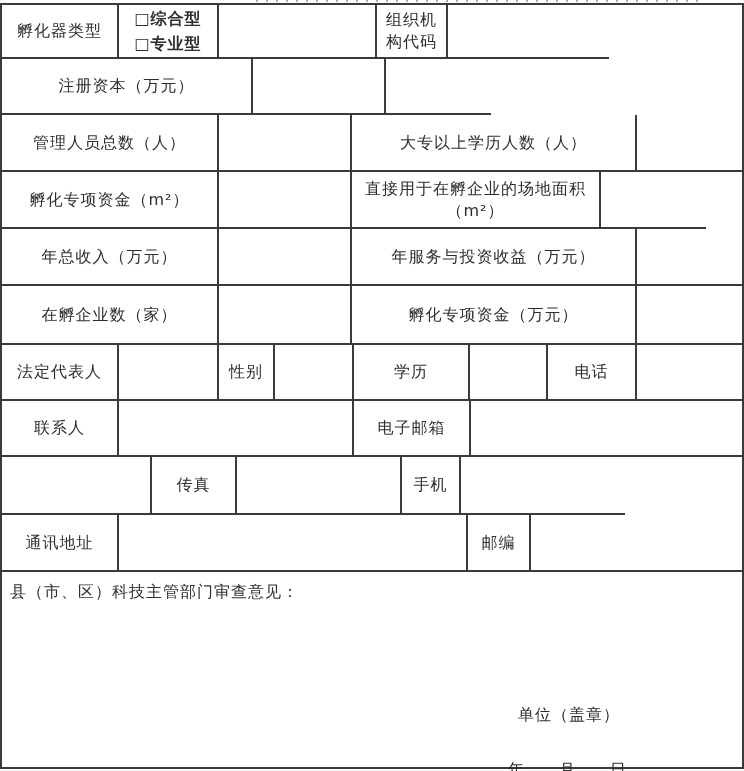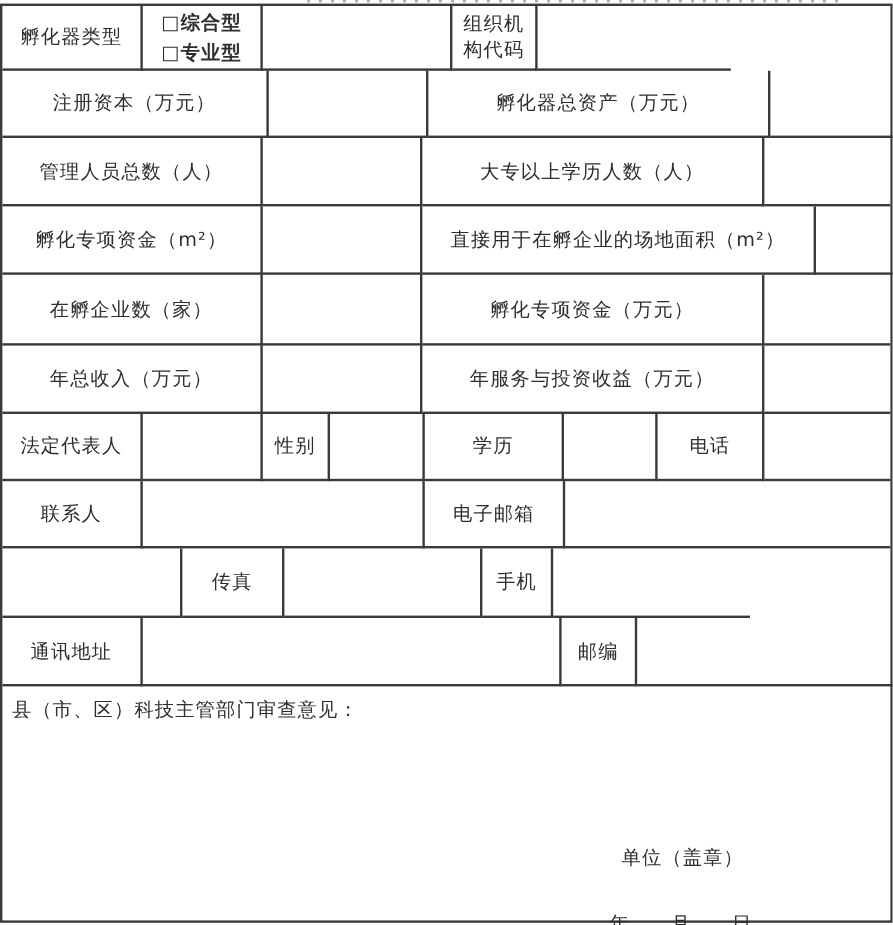--- a/index.html
+++ b/index.html
@@ -53,51 +53,50 @@
           <div>□综合型</div>
           <div>□专业型</div>
         </span>
       </div>
       <div class="cell" style="width:158px"></div>
       <div class="cell" style="width:71px;padding:0 8px">组织机构代码</div>
       <div class="cell last" style="width:161px"></div>
     </div>
 
     <div class="row" style="height:56px">
-      <div class="cell" style="width:222px">注册资本（万元）</div>
+      <div class="cell" style="width:251px">注册资本（万元）</div>
       <div class="cell" style="width:133px"></div>
-      <div class="cell" style="width:285px">孵化器总资产（万元）</div>
       <div class="cell last" style="width:105px"></div>
     </div>
 
     <div class="row" style="height:57px">
       <div class="cell" style="width:217px">管理人员总数（人）</div>
       <div class="cell" style="width:133px"></div>
       <div class="cell" style="width:285px">大专以上学历人数（人）</div>
       <div class="cell last" style="width:105px"></div>
     </div>
 
     <div class="row" style="height:57px">
       <div class="cell" style="width:217px">孵化专项资金（m²）</div>
       <div class="cell" style="width:133px"></div>
-      <div class="cell" style="width:328px">直接用于在孵企业的场地面积（m²）</div>
+      <div class="cell" style="width:249px">直接用于在孵企业的场地面积（m²）</div>
+      <div class="cell last" style="width:105px"></div>
+    </div>
+
+    <div class="row" style="height:57px">
+      <div class="cell" style="width:217px">年总收入（万元）</div>
+      <div class="cell" style="width:133px"></div>
+      <div class="cell" style="width:285px">年服务与投资收益（万元）</div>
       <div class="cell last" style="width:105px"></div>
     </div>
 
     <div class="row" style="height:59px">
       <div class="cell" style="width:217px">在孵企业数（家）</div>
       <div class="cell" style="width:133px"></div>
       <div class="cell" style="width:285px">孵化专项资金（万元）</div>
-      <div class="cell last" style="width:105px"></div>
-    </div>
-
-    <div class="row" style="height:57px">
-      <div class="cell" style="width:217px">年总收入（万元）</div>
-      <div class="cell" style="width:133px"></div>
-      <div class="cell" style="width:285px">年服务与投资收益（万元）</div>
       <div class="cell last" style="width:105px"></div>
     </div>
 
     <div class="row" style="height:56px">
       <div class="cell" style="width:117px">法定代表人</div>
       <div class="cell" style="width:100px"></div>
       <div class="cell" style="width:56px">性别</div>
       <div class="cell" style="width:79px"></div>
       <div class="cell" style="width:116px">学历</div>
       <div class="cell" style="width:78px"></div>

